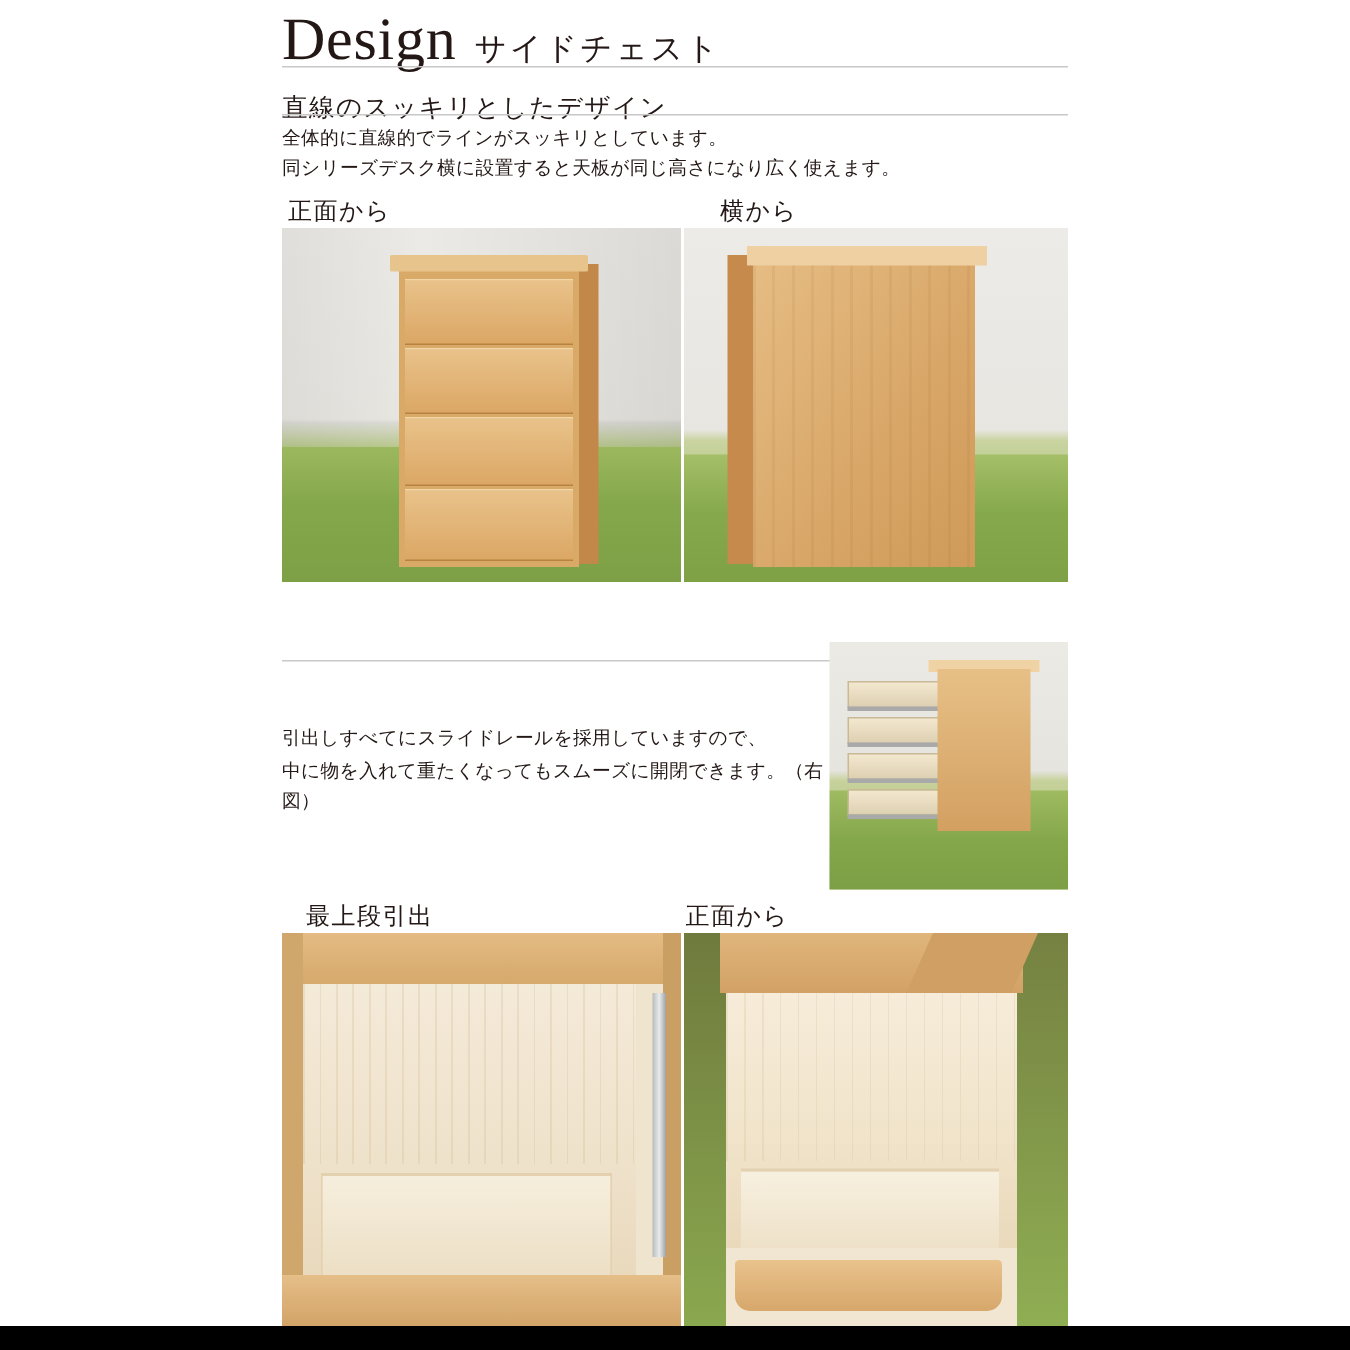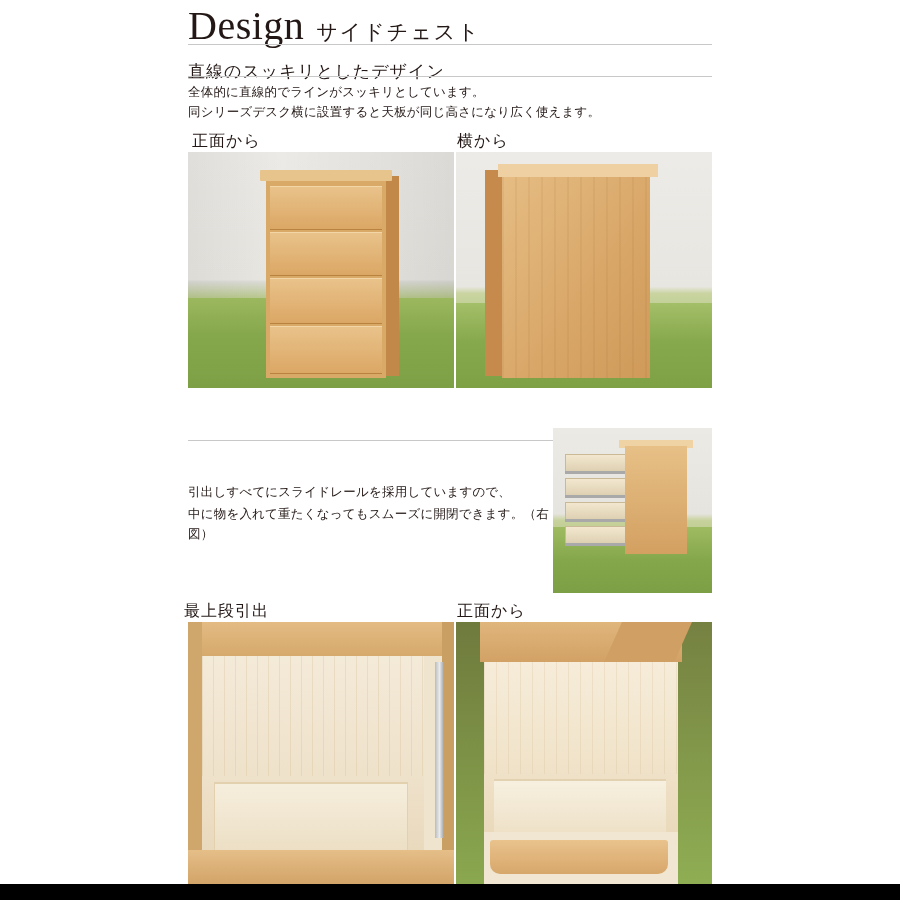--- a/index.html
+++ b/index.html
@@ -311,21 +311,21 @@
   </div>
   <div class="head-rule" style="left:188px; top:44px; width:524px;"></div>
 
   <div class="sub-head" style="left:188px; top:60px;">直線のスッキリとしたデザイン</div>
   <div class="head-rule" style="left:188px; top:76px; width:524px;"></div>
 
   <div class="body-text" style="left:188px; top:82px; width:560px;">全体的に直線的でラインがスッキリとしています。</div>
   <div class="body-text" style="left:188px; top:102px; width:560px;">同シリーズデスク横に設置すると天板が同じ高さになり広く使えます。</div>
 
   <div class="caption" style="left:192px; top:131px;">正面から</div>
-  <div class="caption" style="left:457px; top:131px;font-family:Liberation Mono, monospace;">横から</div>
+  <div class="caption" style="left:480px; top:131px;font-family:Liberation Mono, monospace;">横から</div>
 
   <div class="photo ph-front" style="left:188px; top:152px; width:266px; height:236px;">
     <div class="wall-shadow"></div>
     <div class="floor"></div>
     <div class="chest-front">
 
       <div class="side"></div>
       <div class="top"></div>
       <div class="dw d1"></div>
       <div class="dw d2"></div>
@@ -356,21 +356,21 @@
     <div class="drawer dr2"></div>
     <div class="rail rl2"></div>
     <div class="drawer dr3"></div>
     <div class="rail rl3"></div>
     <div class="drawer dr4"></div>
     <div class="rail rl4"></div>
     <div class="body-top"></div>
     <div class="body"></div>
   </div>
 
-  <div class="caption" style="left:184px; top:601px;">最上段引出</div>
+  <div class="caption" style="left:204px; top:601px;">最上段引出</div>
   <div class="caption" style="left:457px; top:601px;">正面から</div>
 
   <div class="photo ph-top-drawer" style="left:188px; top:622px; width:266px; height:262px;">
     <div class="rim-top"></div>
     <div class="interior">
       <div class="back-grain"></div>
       <div class="front-panel"></div>
     </div>
     <div class="wall-left"></div>
     <div class="edge-right"></div>

